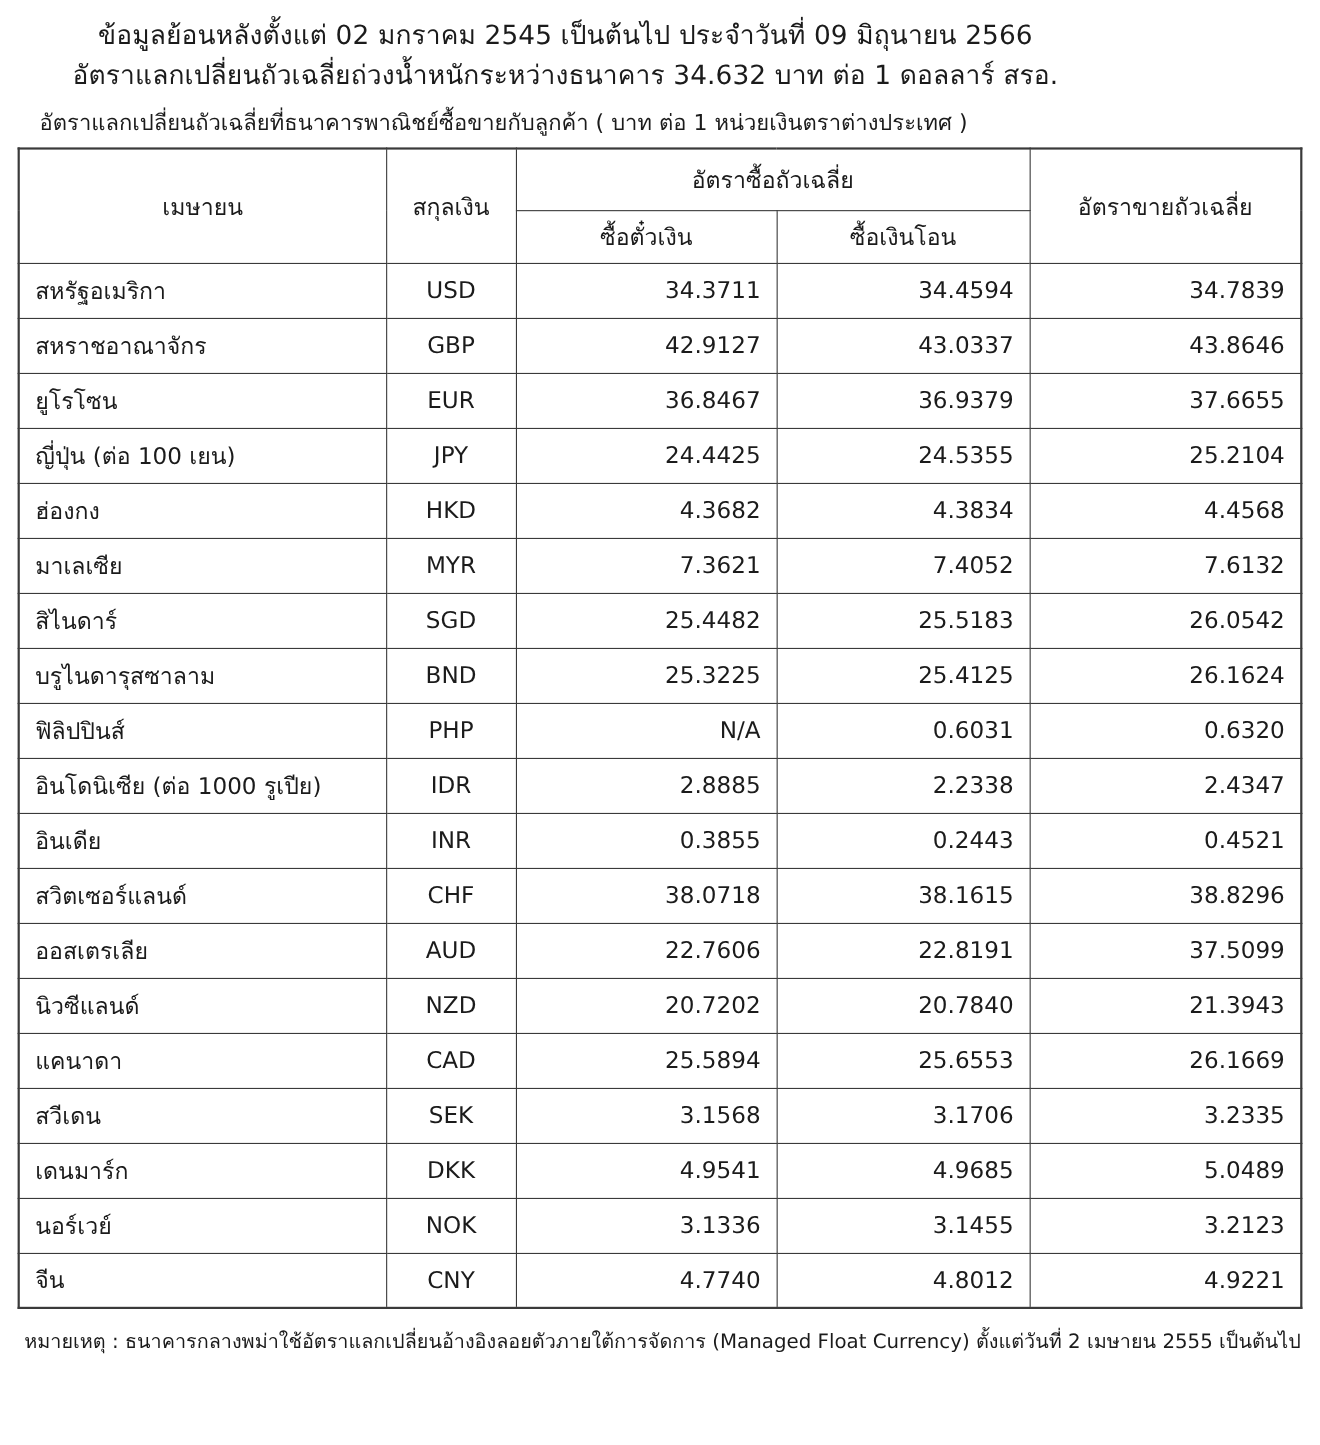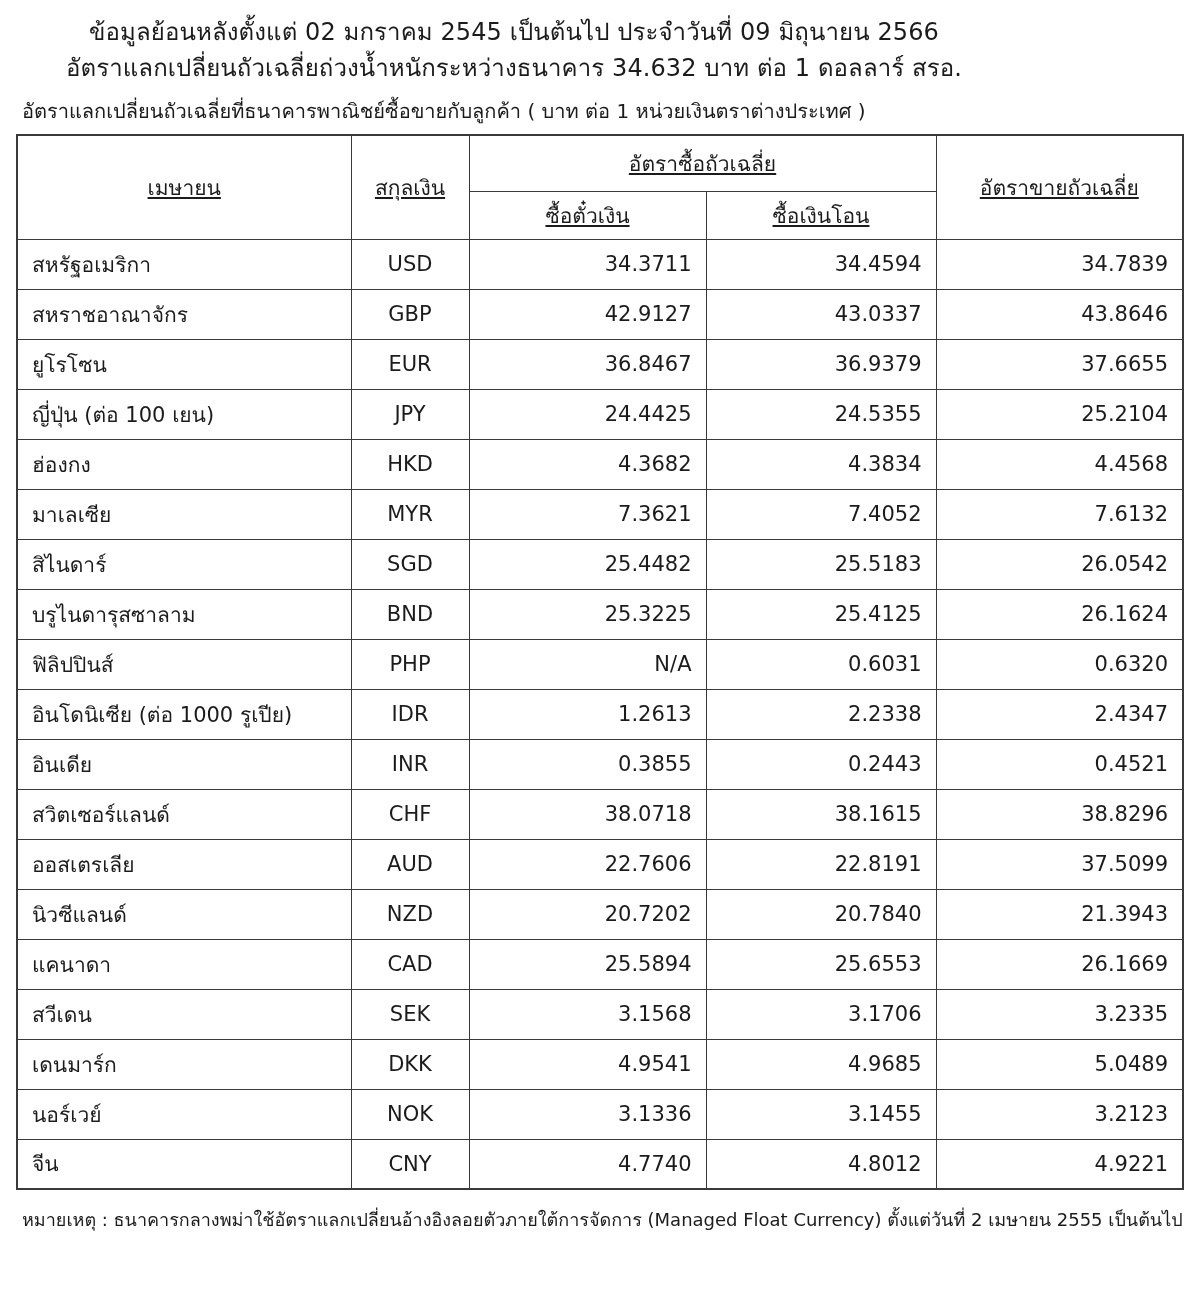--- a/index.html
+++ b/index.html
@@ -33,21 +33,21 @@
     font-size: 24px;
     line-height: 36px;
     font-weight: 400;
     letter-spacing: 0.1px;
     white-space: nowrap;
   }
   .subtitle {
     font-size: 20px;
     line-height: 30px;
     margin-top: 10px;
-    padding-left: 22px;
+    padding-left: 36px;
     text-align: left;
     white-space: nowrap;
   }
 
   
   .table-wrap {
     margin: 8px 18px 0 16px;
   }
   table.fx {
     width: 1166px;
@@ -61,21 +61,20 @@
     font-weight: 400;
     font-size: 21px;
     color: #1b1b1b;
     background: #fff;
   }
   table.fx thead th {
     text-align: center;
     vertical-align: middle;
     padding: 6px 4px;
     font-size: 21px;
-    text-decoration: underline;
   }
   .h-country { height: 104px; }
   .h-row1 { height: 56px; }
   .h-row2 { height: 48px; }
 
   table.fx tbody td {
     height: 50px;
     padding: 4px 14px;
     vertical-align: middle;
   }
@@ -201,21 +200,21 @@
           <tr>
             <td class="country">ฟิลิปปินส์</td>
             <td class="code">PHP</td>
             <td class="num">N/A</td>
             <td class="num">0.6031</td>
             <td class="num">0.6320</td>
           </tr>
           <tr>
             <td class="country">อินโดนิเซีย (ต่อ 1000 รูเปีย)</td>
             <td class="code">IDR</td>
-            <td class="num">1.2613</td>
+            <td class="num">2.8885</td>
             <td class="num">2.2338</td>
             <td class="num">2.4347</td>
           </tr>
           <tr>
             <td class="country">อินเดีย</td>
             <td class="code">INR</td>
             <td class="num">0.3855</td>
             <td class="num">0.2443</td>
             <td class="num">0.4521</td>
           </tr>

